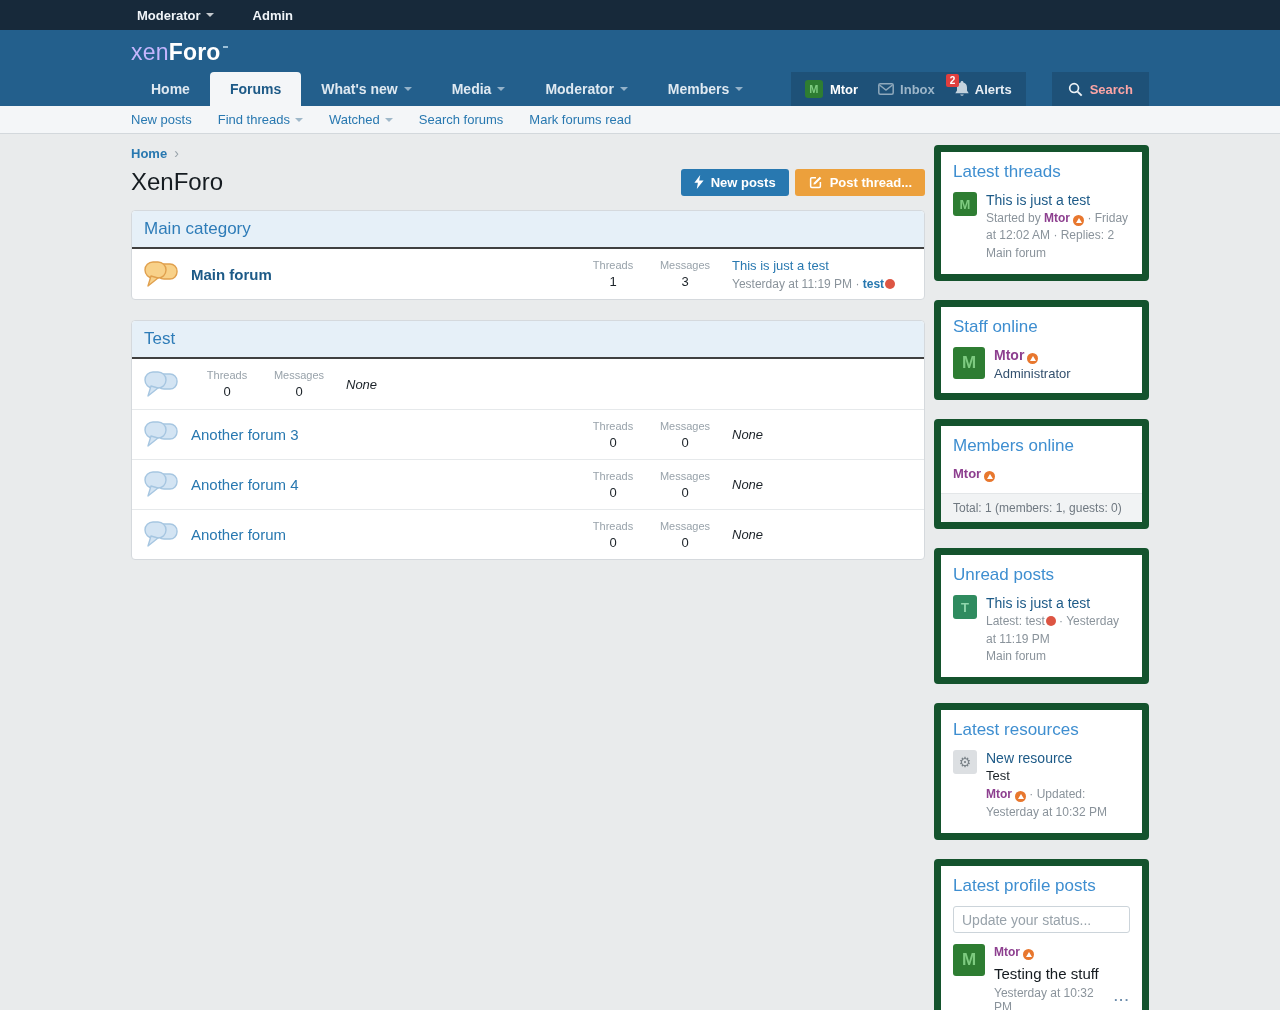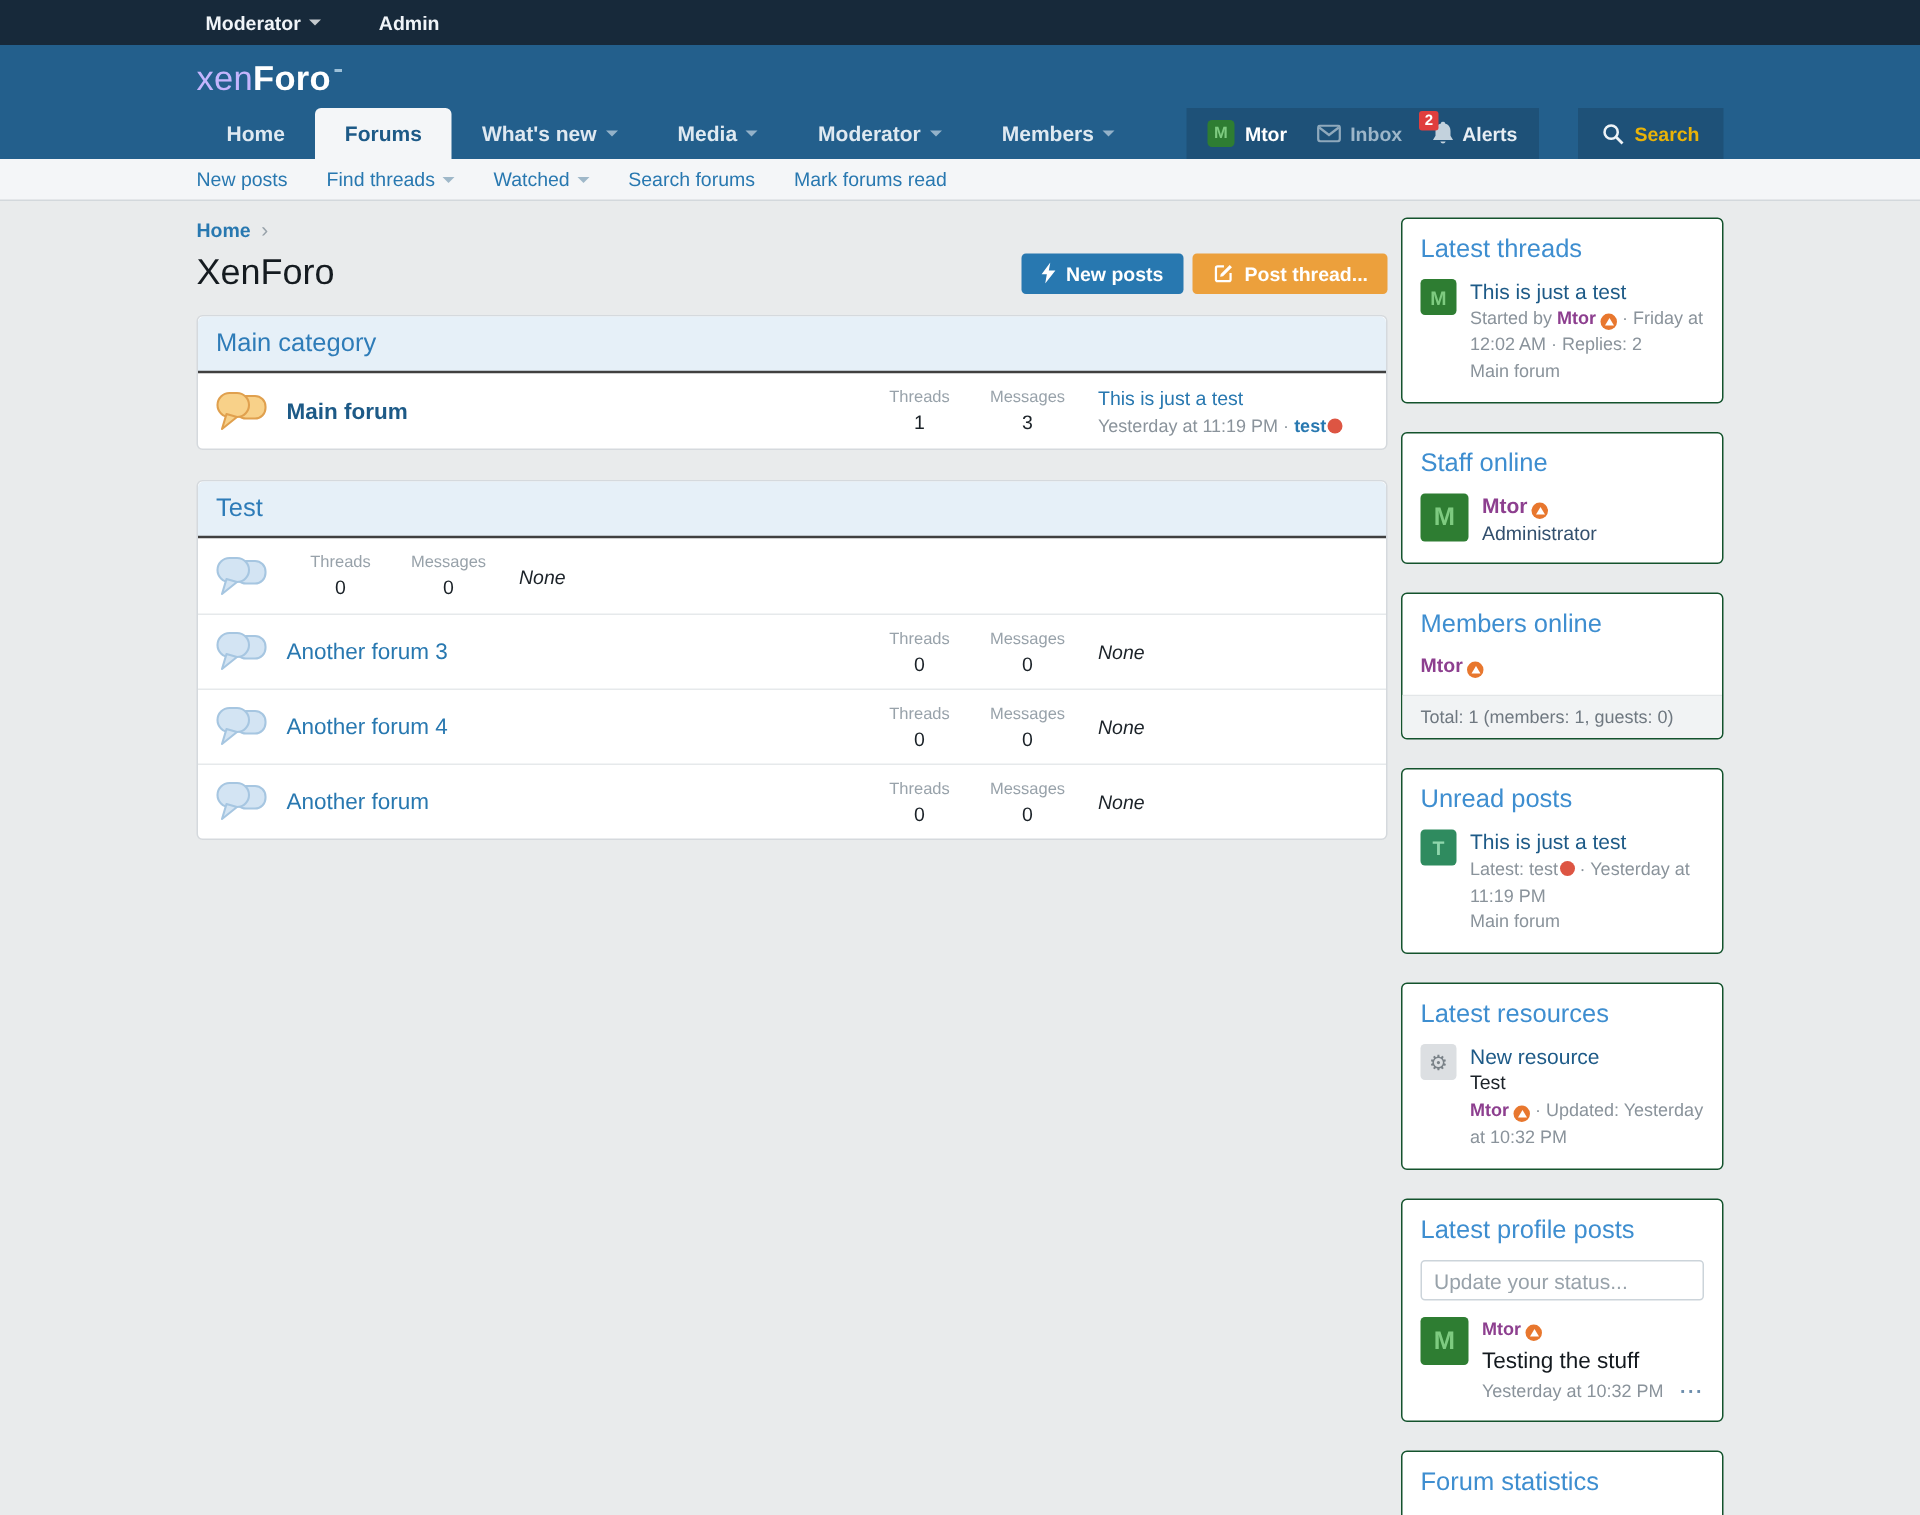--- a/index.html
+++ b/index.html
@@ -28,21 +28,21 @@
   .nav-tab.active { background:#f4f6f8; color:#1d5a87; font-weight:700; border-radius:4px 4px 0 0; }
 
   .nav-right { margin-left:auto; display:flex; align-items:stretch; height:34px; margin-bottom:0; }
   .nav-group { display:flex; align-items:center; gap:20px; background:rgba(0,0,0,.14); padding:0 14px; }
   .nav-user { display:flex; align-items:center; gap:7px; font-size:13px; font-weight:700; color:#ffffff; cursor:pointer; }
   .mini-avatar { width:18px; height:18px; border-radius:3px; background:#2e7d32; color:#7ecb80; font-size:11px; font-weight:700; display:flex; align-items:center; justify-content:center; }
   .nav-inbox { display:flex; align-items:center; gap:6px; font-size:13px; font-weight:600; color:#9db6c9; cursor:pointer; }
   .nav-alerts { display:flex; align-items:center; gap:6px; font-size:13px; font-weight:600; color:#e8eef4; cursor:pointer; position:relative; }
   .bell-wrap { position:relative; display:inline-flex; }
   .alert-badge { position:absolute; top:-7px; left:-9px; background:#e03e3e; color:#fff; font-size:10px; font-weight:700; line-height:13px; padding:0 4px; border-radius:2px; }
-  .search-btn { margin-left:26px; background:rgba(0,0,0,.14); display:flex; align-items:center; gap:7px; padding:0 16px; color:#eab308; font-size:13px; font-weight:600; cursor:pointer; }
+  .search-btn { margin-left:26px; background:rgba(0,0,0,.14); display:flex; align-items:center; gap:7px; padding:0 16px; color:#fca5a5; font-size:13px; font-weight:600; cursor:pointer; }
 
   
   .subnav { height:28px; background:#f4f6f8; border-bottom:1px solid #d3d8dc; display:flex; align-items:center; gap:26px; padding-left:131px; }
   .subnav a { color:#2878b0; font-size:13px; text-decoration:none; display:flex; align-items:center; gap:5px; cursor:pointer; }
   .subnav .caret { border-top-color:#9fb8c9; }
 
   
   .content { display:flex; gap:9px; padding:11px 131px 0; align-items:flex-start; }
   .main-col { width:794px; flex:none; }
   .side-col { width:215px; flex:none; }
@@ -71,21 +71,21 @@
   .stat-label { font-size:11px; color:#98a2aa; }
   .stat-value { font-size:13px; color:#1b2228; margin-top:3px; }
   .meta-col { width:180px; flex:none; margin-left:11px; font-size:12px; }
   .meta-col .latest-link { display:block; color:#2878b0; font-size:13px; text-decoration:none; margin-bottom:4px; cursor:pointer; }
   .meta-col .latest-time { color:#8a939b; }
   .meta-col .user-link { color:#2878b0; text-decoration:none; font-weight:600; cursor:pointer; }
   .meta-none { font-size:13px; font-style:italic; color:#1b2228; }
   .red-dot { display:inline-block; width:10px; height:10px; border-radius:50%; background:#dd5543; vertical-align:-1px; margin-left:1px; }
 
   
-  .block { background:#fff; border:1px solid #14532d; border-radius:4px; padding:10px 12px 12px; margin-bottom:19px; }
+  .block { background:#fff; border:7px solid #14532d; border-radius:4px; padding:10px 12px 12px; margin-bottom:19px; }
   .block-title { font-size:17px; color:#3e8ed0; margin-bottom:10px; cursor:pointer; }
   .side-item { display:flex; gap:9px; }
   .avatar { border-radius:3px; background:#2e7d32; color:#7ecb80; font-weight:700; display:flex; align-items:center; justify-content:center; flex:none; }
   .avatar.a24 { width:24px; height:24px; font-size:13px; }
   .avatar.a32 { width:32px; height:32px; font-size:17px; }
   .avatar.teal { background:#2f8b5f; color:#8fd6ac; }
   .side-item-body { min-width:0; flex:1; }
   .side-item-title { font-size:14px; color:#1d5a87; font-weight:500; text-decoration:none; display:block; margin-bottom:2px; cursor:pointer; }
   .side-meta { font-size:12px; color:#8a939b; line-height:1.45; }
   .purple-user { color:#8d3f8f; font-weight:700; text-decoration:none; cursor:pointer; }

